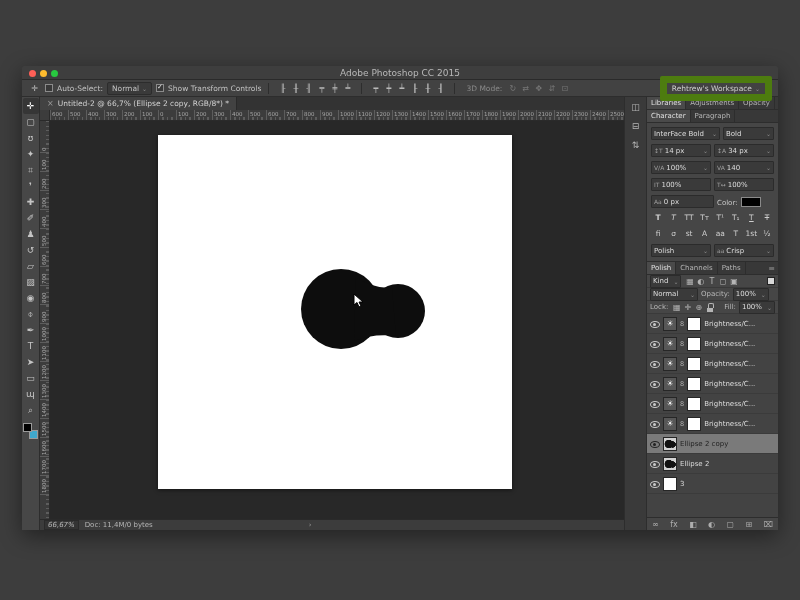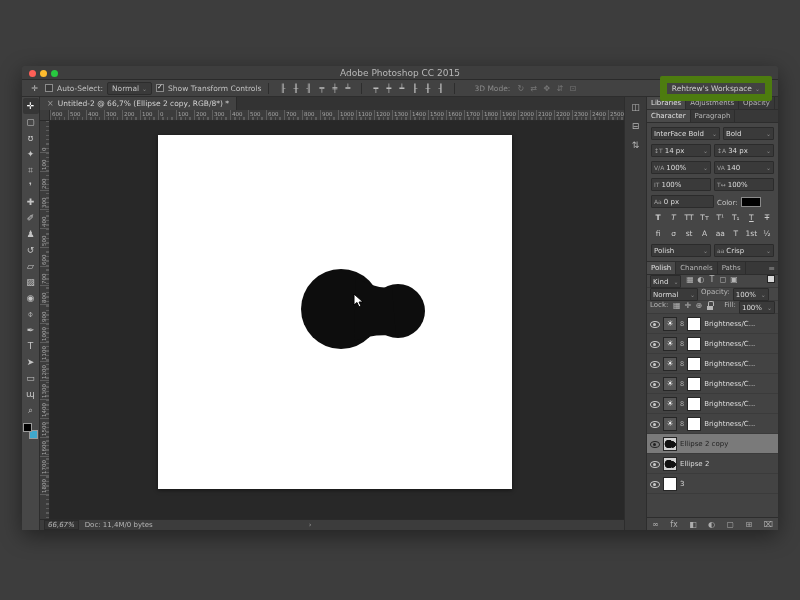--- a/index.html
+++ b/index.html
@@ -26,21 +26,21 @@
   .optionsbar { height:17px; flex:0 0 17px; background:#424242; border-bottom:1px solid #2d2d2d;
     display:flex; align-items:center; gap:4px; padding:0 6px; font-size:7.5px; color:#c2c2c2; white-space:nowrap;}
   .ob-sep { width:1px; height:11px; background:#2d2d2d; margin:0 3px; flex:0 0 1px;}
   .cbx { width:8px; height:8px; border:1px solid #8b8b8b; background:#383838; display:inline-block; position:relative; flex:0 0 8px;}
   .cbx.on::after { content:"✓"; position:absolute; top:-2px; left:0; font-size:7px; color:#e3e3e3; }
   .dd { position:relative; }
   .dd::after { content:"⌄"; color:#8f8f8f; font-size:6px; margin-left:3px; }
   .ob-dd { display:flex; align-items:center; background:#3a3a3a; border:1px solid #2c2c2c; border-radius:2px; padding:1px 4px; }
   .ob-icon { width:13px; text-align:center; font-size:8px; color:#b9b9b9; flex:0 0 13px;}
   .ob-icon.dim { color:#767676; }
-  .ob-3d { color:#8a8a8a; margin-left:12px; }
+  .ob-3d { color:#8a8a8a; margin-left:4px; }
   .workspace { margin-left:auto; display:flex; align-items:center; border:7px solid #4d7c0f; border-radius:2px; padding:1px 5px; color:#cfcfcf; }
   
   .wbody { flex:1; display:flex; min-height:0; }
   
   .toolbar { width:18px; flex:0 0 18px; background:#474747; border-right:1px solid #2d2d2d;
     display:flex; flex-direction:column; align-items:center; padding-top:1px; }
   .tool { width:16px; height:16px; line-height:16px; text-align:center; font-size:9px; color:#c5c5c5; flex:0 0 16px;}
   .tool.active { background:#363636; border-radius:2px; color:#fff; }
   .swatches { position:relative; width:15px; height:16px; margin-top:5px; flex:0 0 16px;}
   .swatch { position:absolute; width:9px; height:9px; border:1px solid #9a9a9a; }
@@ -91,21 +91,21 @@
   .field { flex:1; display:flex; align-items:center; gap:2px; background:#3a3a3a; border:1px solid #2b2b2b;
     height:13px; padding:0 2px; border-radius:1px; min-width:0;}
   .field .fval { flex:1; color:#dedede; overflow:hidden; white-space:nowrap; }
   .ficon { color:#9f9f9f; font-size:6px; flex:0 0 auto; }
   .colorwrap { flex:1; display:flex; align-items:flex-end; gap:3px; }
   .cswatch { width:20px; height:10px; background:#000; border:1px solid #8a8a8a; }
   .btnrow { display:flex; justify-content:space-between; padding:0 1px; margin-bottom:4px; }
   .tbtn { width:12px; height:12px; line-height:12px; text-align:center; color:#cfcfcf; font-size:7.5px; }
   .tbtn.it { font-style:italic; } .tbtn.un { text-decoration:underline; } .tbtn.st { text-decoration:line-through; }
   
-  .lctrl { height:13px; flex:0 0 13px; display:flex; align-items:flex-start; gap:3px; padding:0 3px;
+  .lctrl { height:13px; flex:0 0 13px; display:flex; align-items:center; gap:3px; padding:0 3px;
     border-bottom:1px solid #3a3a3a; }
   .lbl { color:#b9b9b9; flex:0 0 auto; }
   .mini { flex:0 0 auto; width:auto; min-width:30px; }
   .l-icon { width:11px; text-align:center; color:#b5b5b5; font-size:8px; flex:0 0 11px;}
   .ftoggle { margin-left:auto; width:8px; height:8px; background:#d8d8d8; border:1px solid #222; flex:0 0 8px;}
   .layerlist { flex:1; background:#434343; overflow:hidden; }
   .lrow { height:20px; display:flex; align-items:center; gap:3px; padding:0 3px; border-bottom:1px solid #3b3b3b;
     color:#dcdcdc; }
   .lrow.selected { background:#7a7a7a; color:#1f1f1f; }
   .eye { width:10px; height:10px; position:relative; flex:0 0 10px; }

